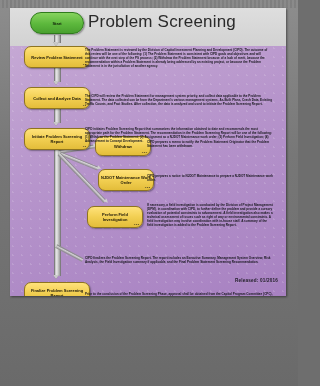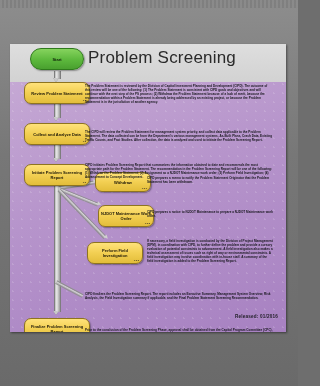--- a/index.html
+++ b/index.html
@@ -32,21 +32,20 @@
 
   .sheet {
     position: absolute;
     left: 10px;
     top: 8px;
     width: 276px;
     height: 288px;
     background: #d9d9d9;
     box-shadow: 1px 1px 2px rgba(0,0,0,.45);
     overflow: hidden;
-    margin-top: 36px;
   }
 
   
   .header {
     position: absolute;
     left: 0; top: 0;
     width: 276px;
     height: 38px;
     background: linear-gradient(180deg,#dedede 0%, #d2d2d2 100%);
   }

